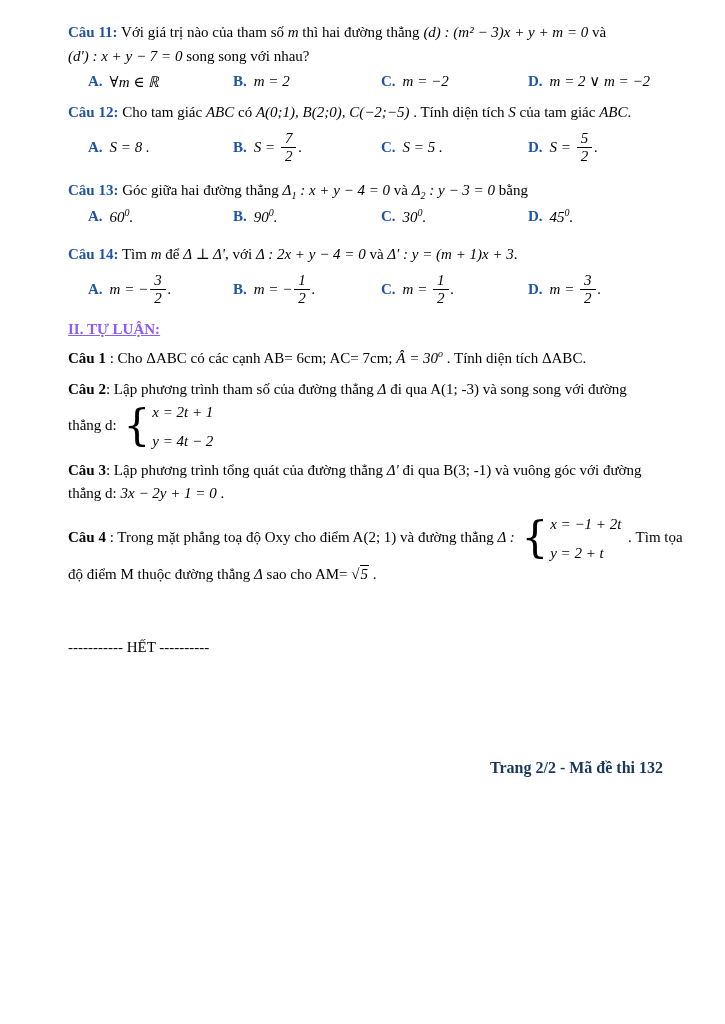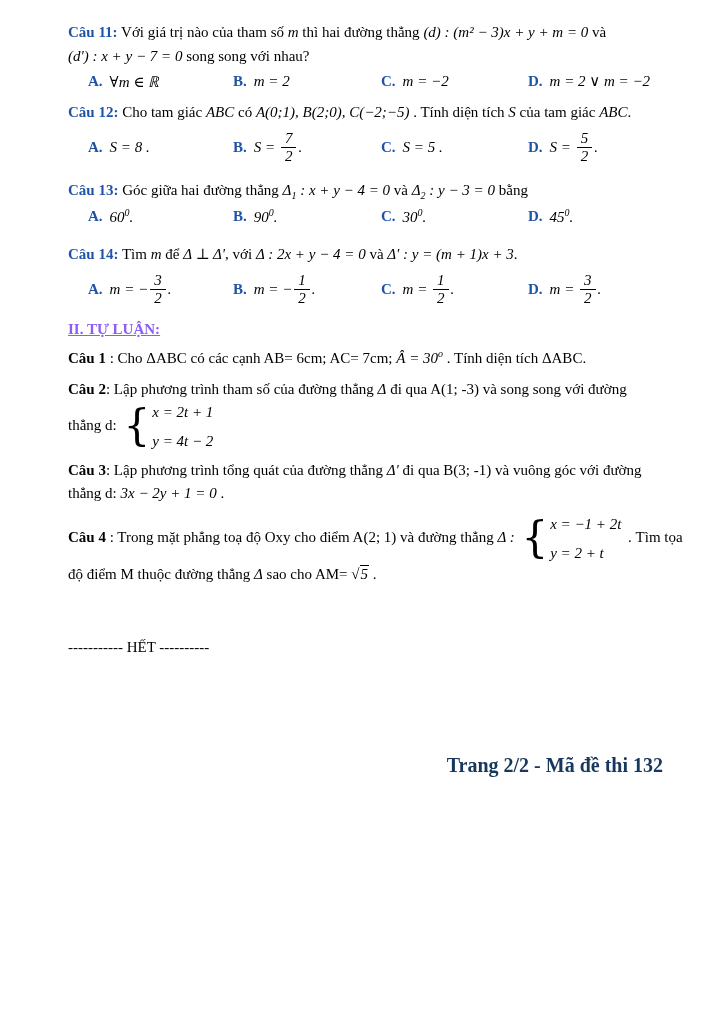--- a/index.html
+++ b/index.html
@@ -28,21 +28,21 @@
   .essay .qline{line-height:1.55;}
   .cases{display:inline-flex;align-items:center;vertical-align:middle;margin:0 3px;}
   .brace{font-size:42px;line-height:0.85;display:inline-block;margin-right:2px;
         font-family:"DejaVu Serif",serif;font-weight:400;}
   .rows{display:inline-flex;flex-direction:column;line-height:1.35;text-align:left;gap:9px;}
   .rows .math{display:block;}
   .sqrt{white-space:nowrap;}
   .sqrt .radical{font-style:normal;}
   .sqrt .radicand{border-top:1px solid #000;font-style:italic;padding:0 1px;}
   .end-marker{text-align:left;margin-top:50px;line-height:1.5;}
-  .footer{position:absolute;right:62px;bottom:30px;font-weight:bold;color:#17375d;font-size:20px;}
+  .footer{position:absolute;right:62px;bottom:30px;font-weight:bold;color:#17375d;font-size:16px;}
 </style>
 </head>
 <body>
 
 <div class="page">
 
   <section>
     <p class="qline">
       <span class="qlabel">Câu 11:</span>
       <span>Với giá trị nào của tham số</span>

